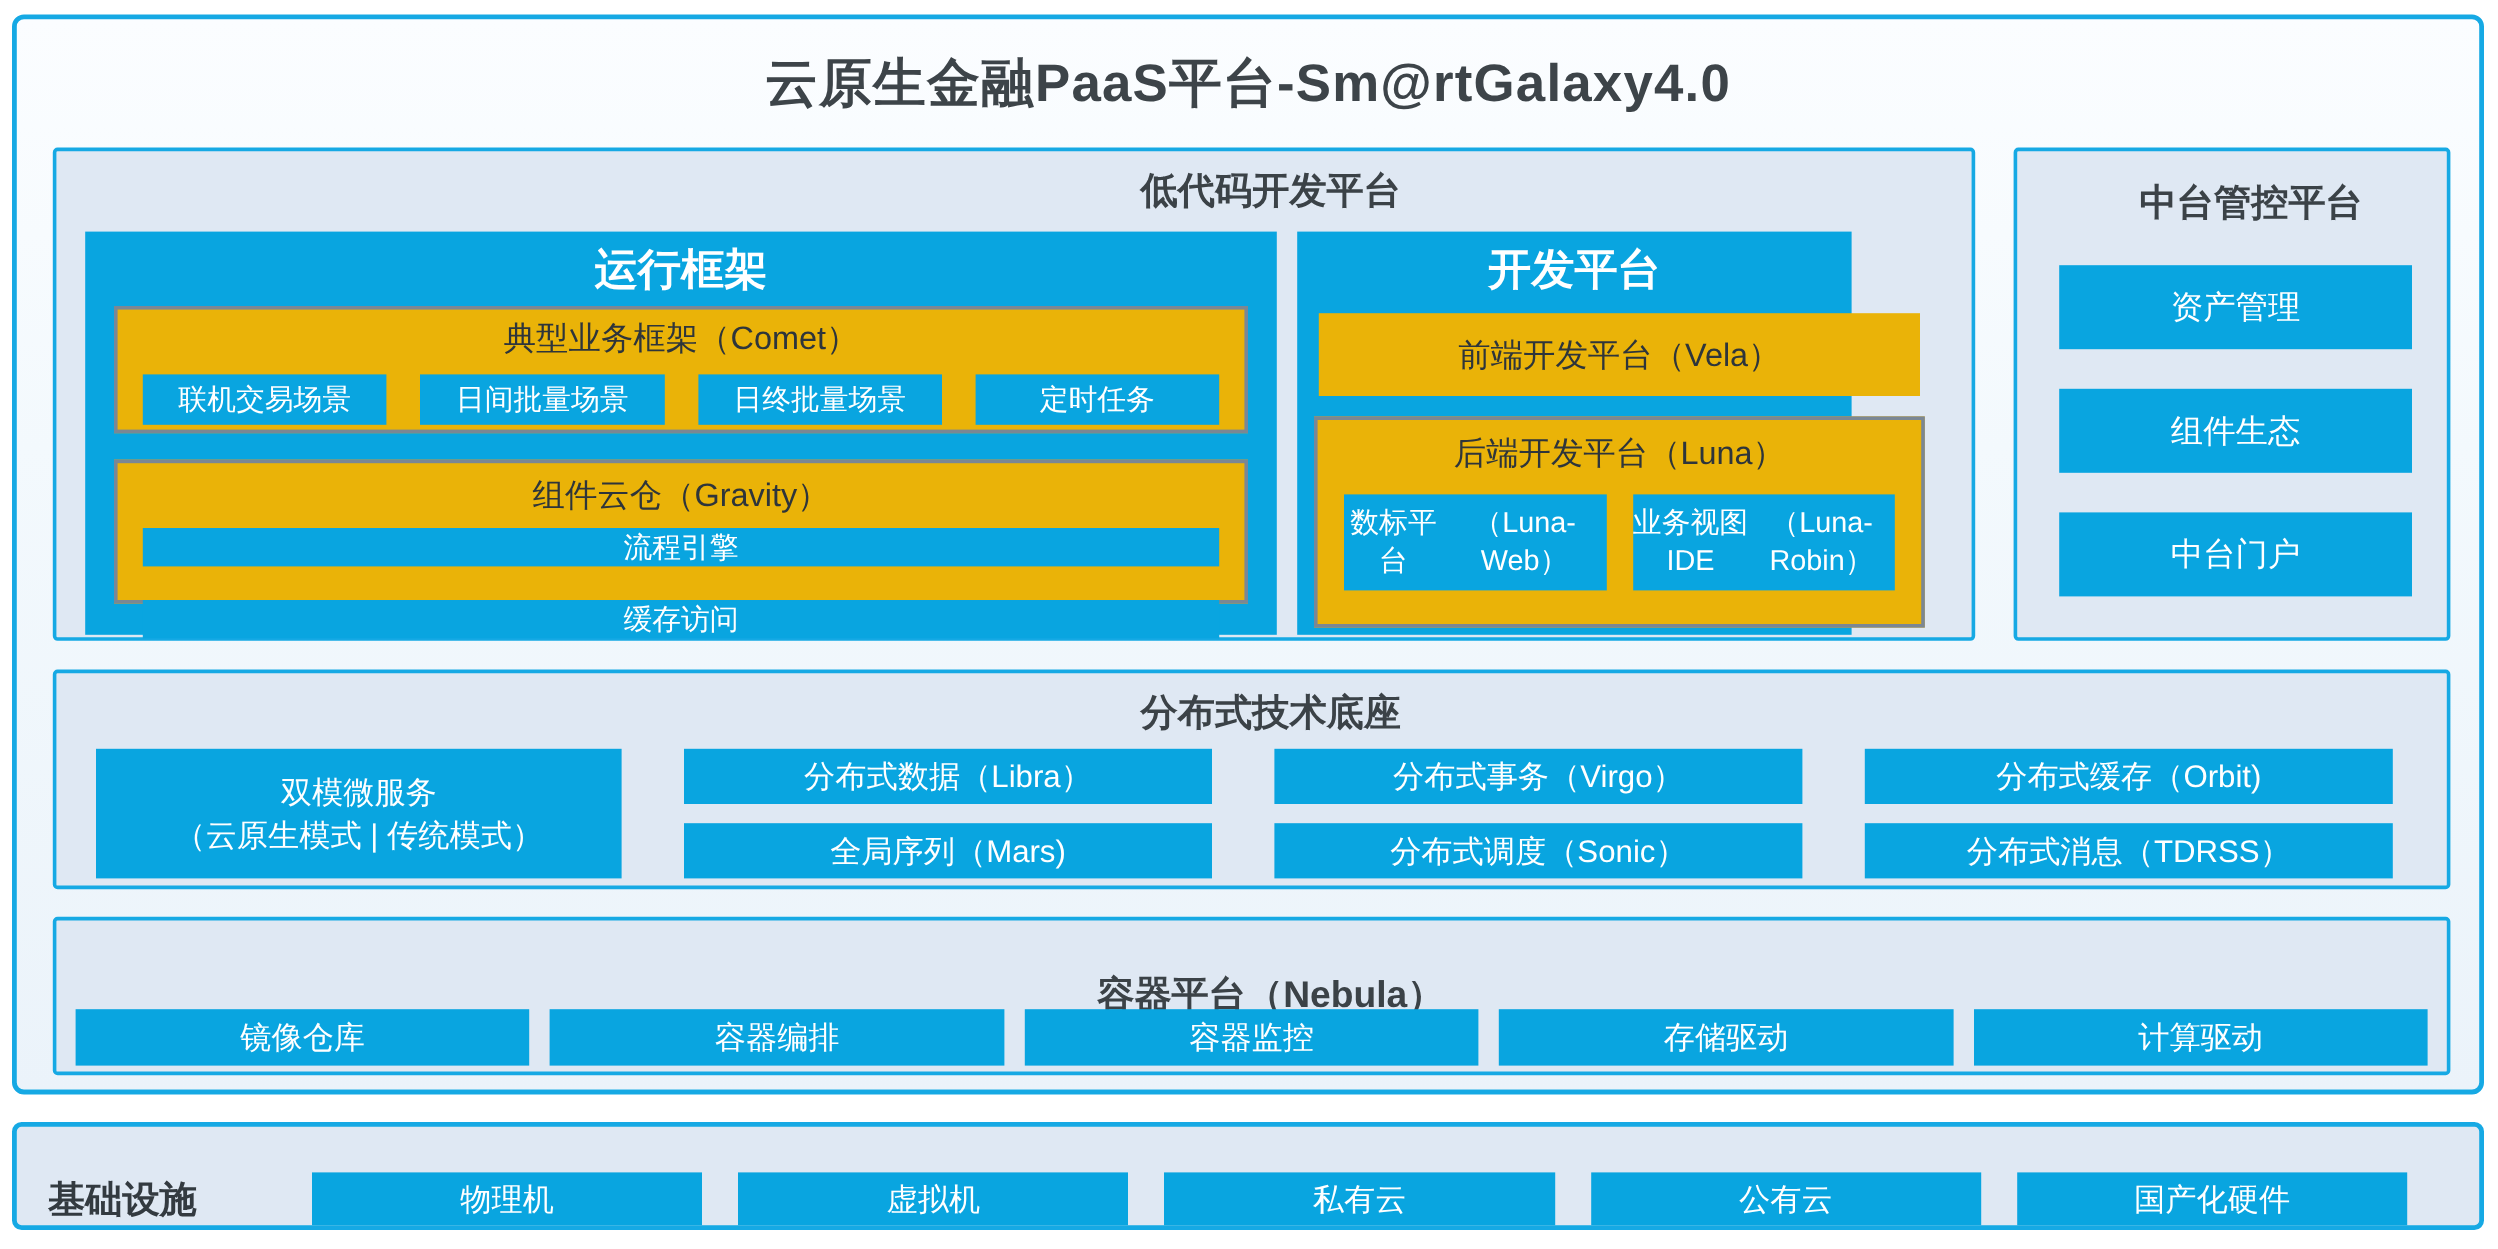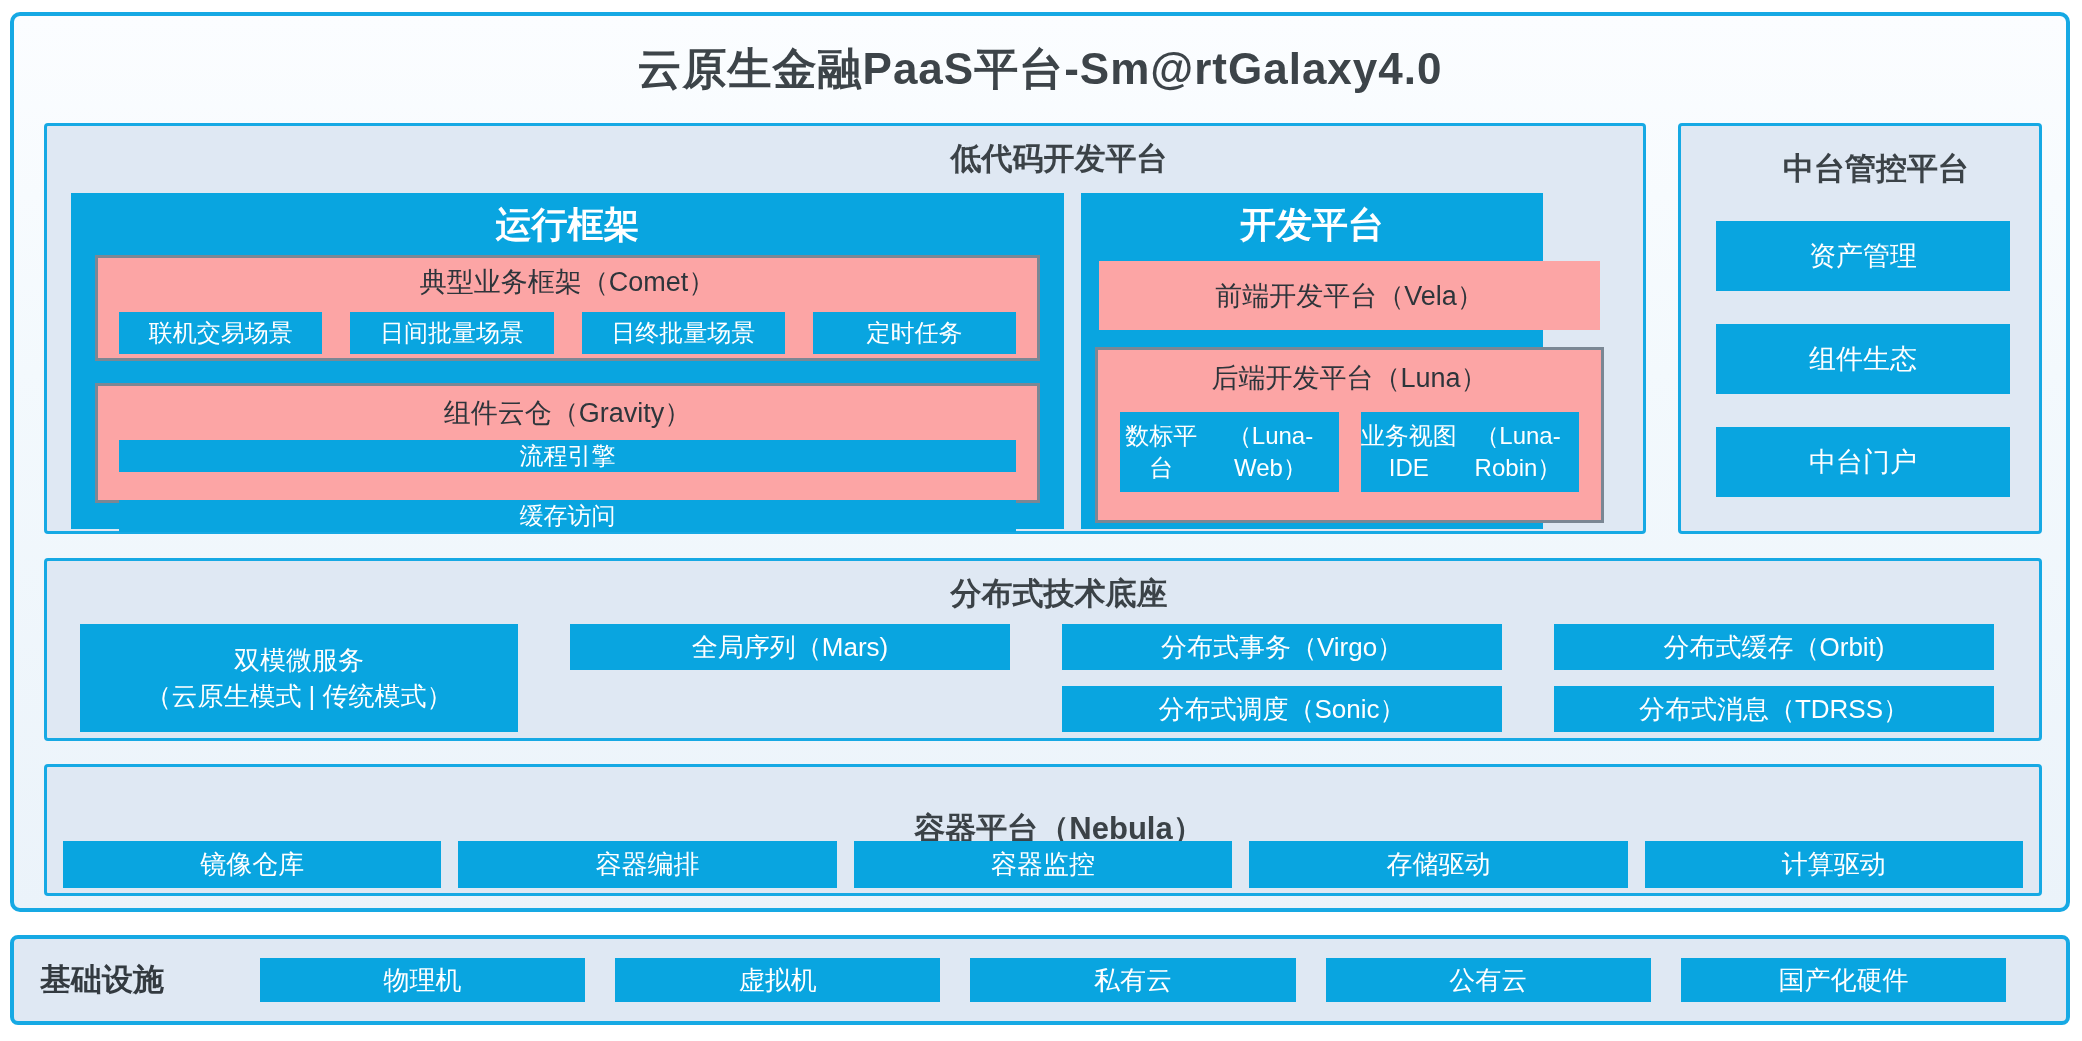--- a/index.html
+++ b/index.html
@@ -35,21 +35,21 @@
   .lowcode-title{top:12px;transform:translateX(198px);}
 
   .bluebox{position:absolute;background:#09a5e0;}
   .runtime{left:24px;top:67px;width:993px;height:336px;}
   .devplat{left:1034px;top:67px;width:462px;height:336px;}
   .bluebox-title{
     position:absolute;left:0;top:8px;width:100%;text-align:center;
     font-size:36px;font-weight:bold;color:#ffffff;
   }
 
-  .whitebox{position:absolute;background:#fca5a5;}
+  .whitebox{position:absolute;background:#eab308;}
   .graybordered{border:3px solid #7b8794;}
   .whitebox-title{
     position:absolute;left:0;width:100%;text-align:center;
     font-size:27px;color:#2e353b;
   }
 
   .comet{left:24px;top:62px;width:945px;height:106px;}
   .comet .whitebox-title{top:6px;}
   .gravity{left:24px;top:190px;width:945px;height:120px;}
   .gravity .whitebox-title{top:9px;}
@@ -101,21 +101,21 @@
   
   .nebula{left:30px;top:748px;width:1998px;height:132px;}
   .nebula-title{top:8px;margin-top:33px;}
   .nebula .btn-row{top:74px;padding:0 16px;gap:17px;}
   .nebula .btn{height:47px;font-size:26px;}
 
   
   .infra{
     position:absolute;left:10px;top:935px;width:2060px;height:90px;
     background:#dfe8f3;border:4px solid #16a9e4;border-radius:8px;
-    display:flex;align-items:center;padding:0 60px 0 26px;gap:30px;
+    display:flex;align-items:flex-end;padding:0 60px 0 26px;gap:30px;
   }
   .infra-label{
     flex:0 0 150px;font-size:31px;font-weight:bold;color:#333a40;margin-right:40px;
     white-space:nowrap;
   }
   .infra .btn{height:44px;font-size:26px;}
 </style>
 </head>
 <body>
 
@@ -185,20 +185,21 @@
 
     <div class="panel dist">
       <div class="panel-title dist-title">分布式技术底座</div>
 
       <div class="dual two-line">
         <span>双模微服务</span>
         <span>（云原生模式 | 传统模式）</span>
       </div>
 
       <div class="dist-col dist-col-0">
+        <div class="btn">分布式数据（Libra）</div>
         <div class="btn">全局序列（Mars)</div>
       </div>
       <div class="dist-col dist-col-1">
         <div class="btn">分布式事务（Virgo）</div>
         <div class="btn">分布式调度（Sonic）</div>
       </div>
       <div class="dist-col dist-col-2">
         <div class="btn">分布式缓存（Orbit)</div>
         <div class="btn">分布式消息（TDRSS）</div>
       </div>

